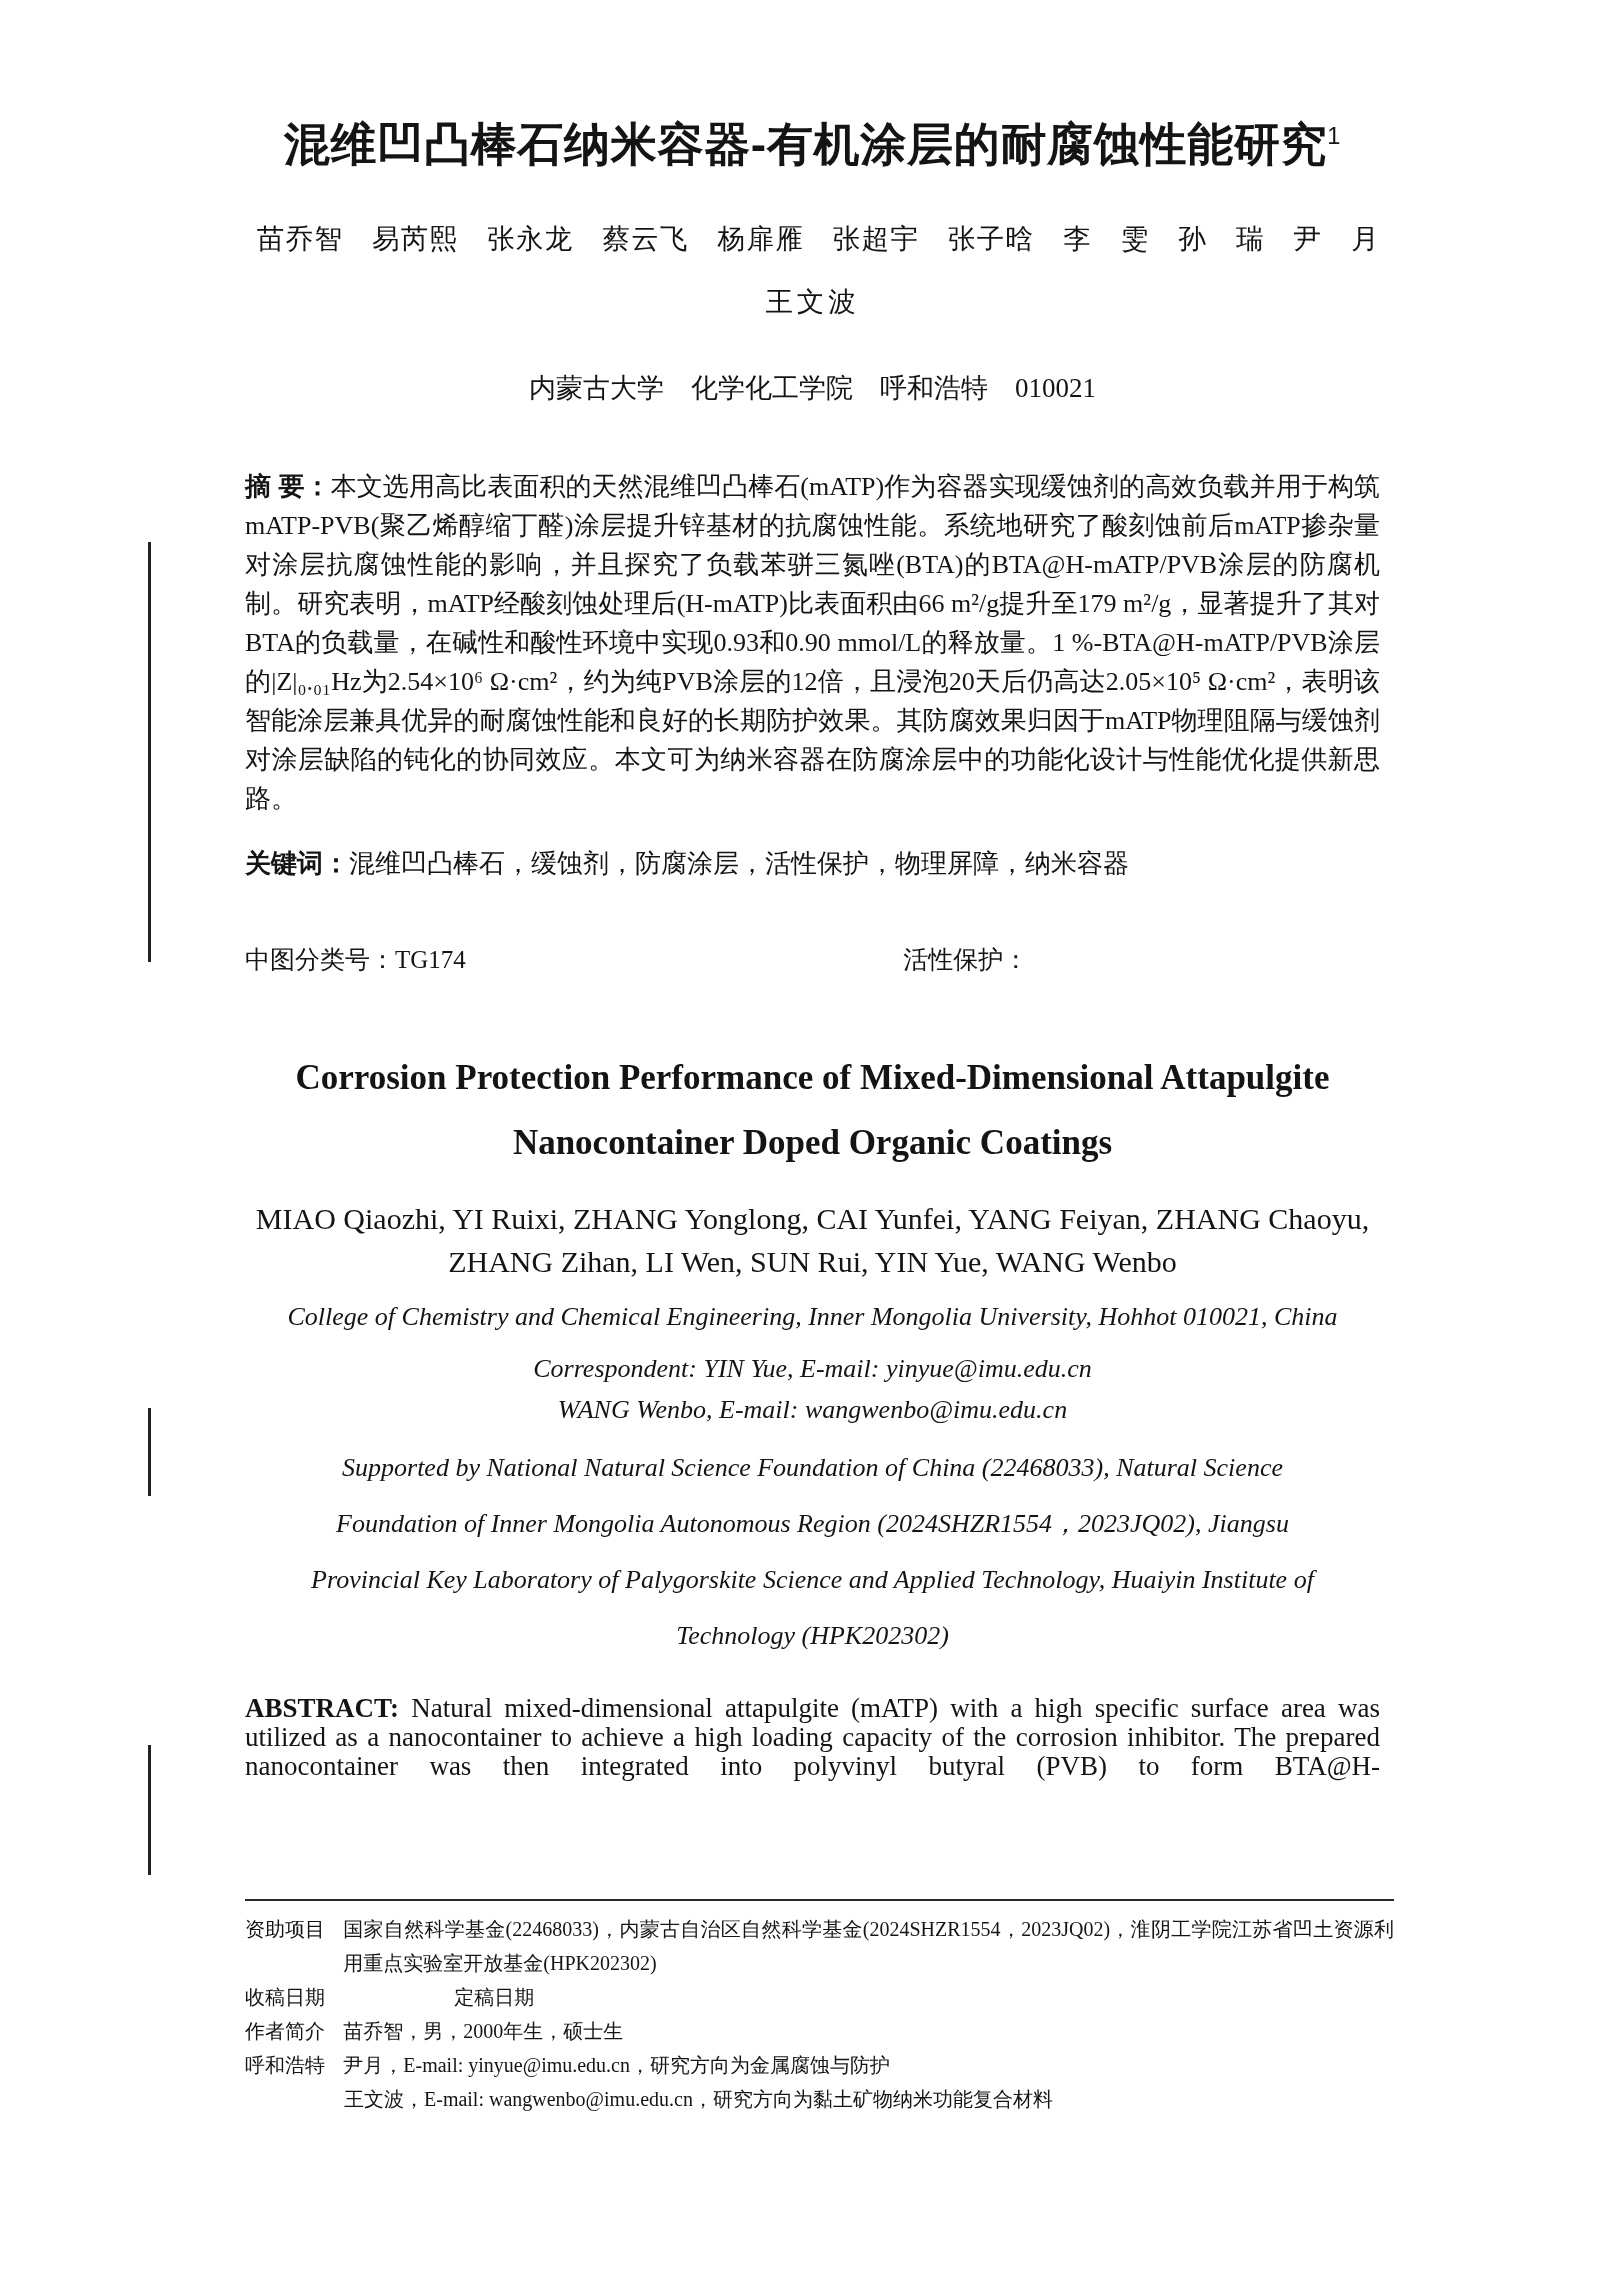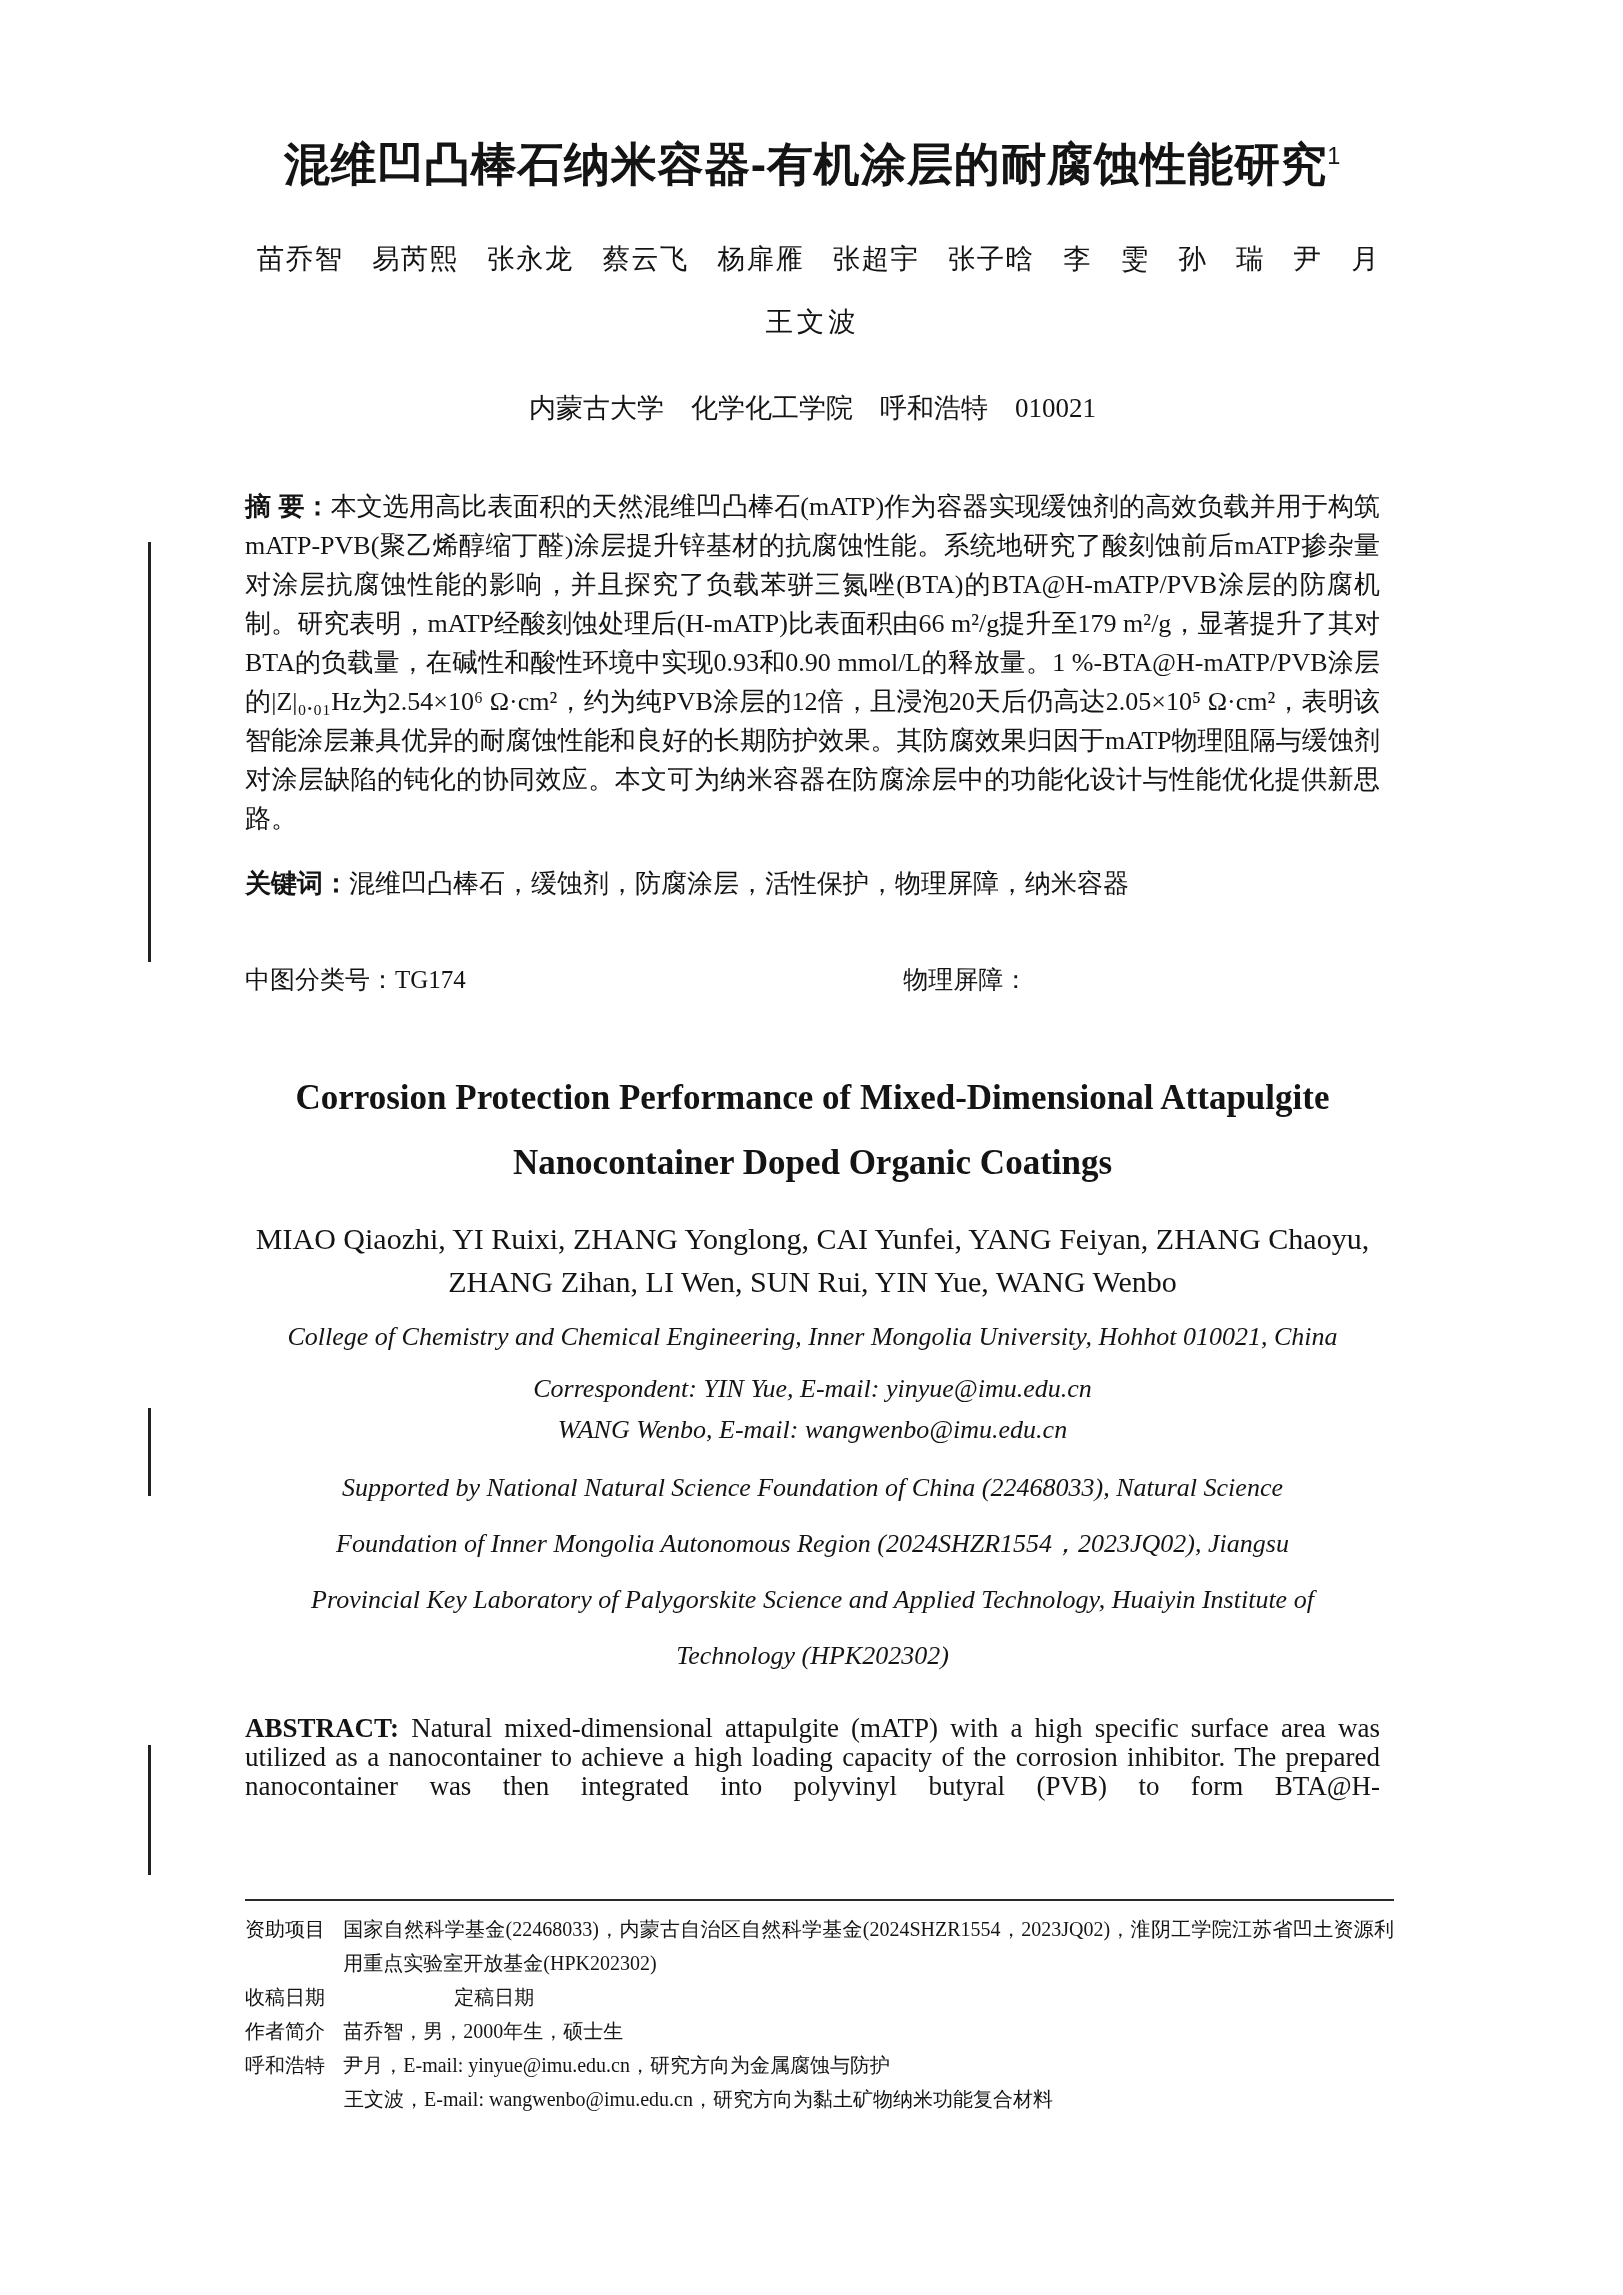--- a/index.html
+++ b/index.html
@@ -3,21 +3,21 @@
 <meta charset="utf-8">
 <style>
   html,body{margin:0;padding:0;background:#ffffff;}
   .page{
     position:relative;
     width:1623px;height:2295px;
     background:#ffffff;
     color:#141414;
     font-family:"Liberation Serif", serif;
     box-sizing:border-box;
-    padding:100px 243px 0 245px;
+    padding:80px 243px 0 245px;
     overflow:hidden;
   }
   .cn-title{
     margin:26px 0 0 0;
     text-align:center;
     font-family:"Liberation Sans", sans-serif;
     font-weight:700;
     font-size:46px;
     line-height:60px;
     letter-spacing:0.7px;
@@ -68,21 +68,21 @@
   <div class="cn-authors2">王文波</div>
 
   <div class="cn-affil">内蒙古大学　化学化工学院　呼和浩特　010021</div>
 
   <p class="cn-abstract"><span class="hei">摘 要：</span><span>本文选用高比表面积的天然混维凹凸棒石(mATP)作为容器实现缓蚀剂的高效负载并用于构筑mATP-PVB(聚乙烯醇缩丁醛)涂层提升锌基材的抗腐蚀性能。系统地研究了酸刻蚀前后mATP掺杂量对涂层抗腐蚀性能的影响，并且探究了负载苯骈三氮唑(BTA)的BTA@H-mATP/PVB涂层的防腐机制。研究表明，mATP经酸刻蚀处理后(H-mATP)比表面积由66 m²/g提升至179 m²/g，显著提升了其对BTA的负载量，在碱性和酸性环境中实现0.93和0.90 mmol/L的释放量。1 %-BTA@H-mATP/PVB涂层的|Z|₀.₀₁Hz为2.54×10⁶ Ω·cm²，约为纯PVB涂层的12倍，且浸泡20天后仍高达2.05×10⁵ Ω·cm²，表明该智能涂层兼具优异的耐腐蚀性能和良好的长期防护效果。其防腐效果归因于mATP物理阻隔与缓蚀剂对涂层缺陷的钝化的协同效应。本文可为纳米容器在防腐涂层中的功能化设计与性能优化提供新思路。</span></p>
 
   <p class="cn-keywords"><span class="hei">关键词：</span><span>混维凹凸棒石，缓蚀剂，防腐涂层，活性保护，物理屏障，纳米容器</span></p>
 
   <div class="clc-row">
     <span class="clc-left"><span>中图分类号：</span><span>TG174</span></span>
-    <span>物理屏障：</span>
+    <span>活性保护：</span>
   </div>
 
   <div class="en-title">
     <div>Corrosion Protection Performance of Mixed-Dimensional Attapulgite</div>
     <div>Nanocontainer Doped Organic Coatings</div>
   </div>
 
   <div class="en-authors">MIAO Qiaozhi, YI Ruixi, ZHANG Yonglong, CAI Yunfei, YANG Feiyan, ZHANG Chaoyu, ZHANG Zihan, LI Wen, SUN Rui, YIN Yue, WANG Wenbo</div>
 
   <div class="en-affil">College of Chemistry and Chemical Engineering, Inner Mongolia University, Hohhot 010021, China</div>

